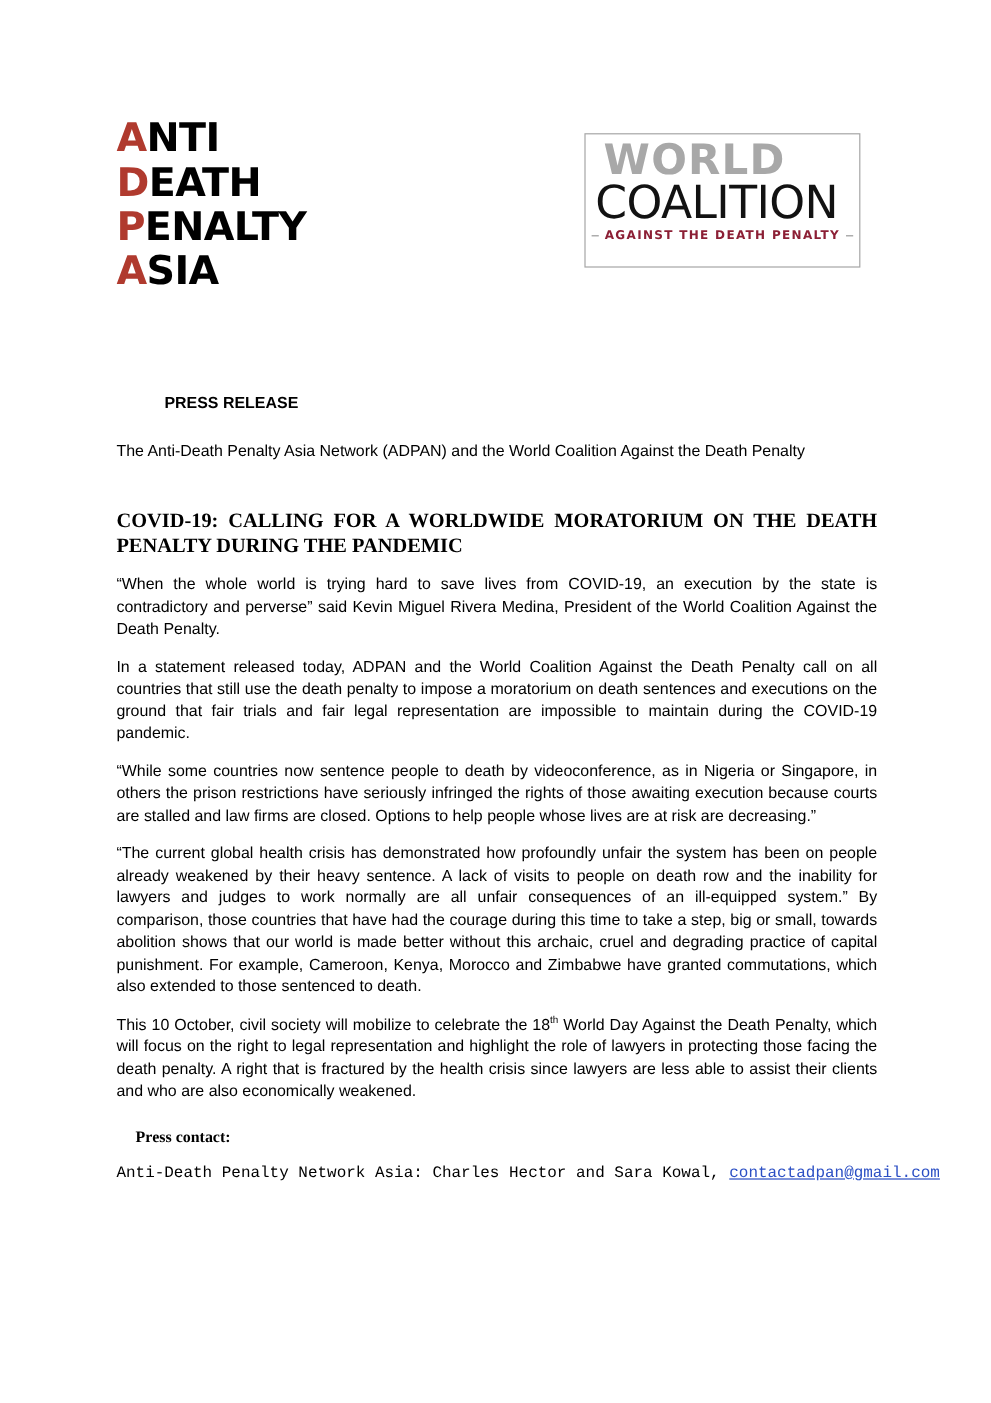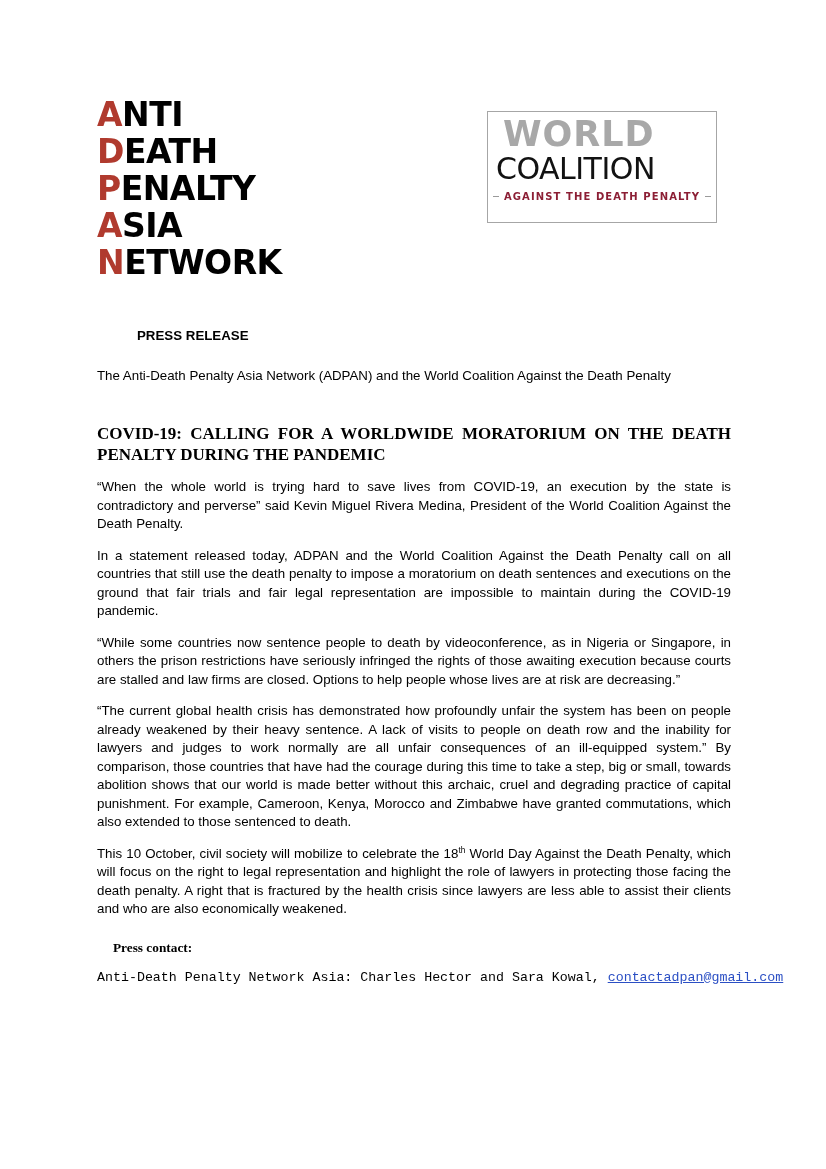--- a/index.html
+++ b/index.html
@@ -74,21 +74,21 @@
     line-height: 38px;
     letter-spacing: 1px;
     color: #a8a8a8;
   }
   .wc-coalition {
     position: absolute;
     left: 8px;
     top: 37px;
     font-family: "DejaVu Sans", sans-serif;
     font-weight: normal;
-    font-size: 30px;
+    font-size: 38px;
     line-height: 40px;
     letter-spacing: -0.5px;
     color: #121212;
   }
   .wc-tagline-wrap {
     position: absolute;
     left: 5px;
     right: 5px;
     top: 79px;
     display: flex;
@@ -185,21 +185,20 @@
 
 <div class="page">
 
   <div class="logo-row">
 
     <div class="adpan-logo">
       <span class="adpan-line"><span class="adpan-initial">A</span><span class="adpan-rest">NTI</span></span>
       <span class="adpan-line"><span class="adpan-initial">D</span><span class="adpan-rest">EATH</span></span>
       <span class="adpan-line"><span class="adpan-initial">P</span><span class="adpan-rest">ENALTY</span></span>
       <span class="adpan-line"><span class="adpan-initial">A</span><span class="adpan-rest">SIA</span></span>
-      <span class="adpan-line"><span class="adpan-initial">N</span><span class="adpan-rest">ETWORK</span></span>
     </div>
 
     <div class="wc-logo">
       <div class="wc-word">WORLD</div>
       <div class="wc-coalition">COALITION</div>
       <div class="wc-tagline-wrap">
         <span class="wc-rule"></span>
         <span class="wc-tagline">AGAINST THE DEATH PENALTY</span>
         <span class="wc-rule"></span>
       </div>

